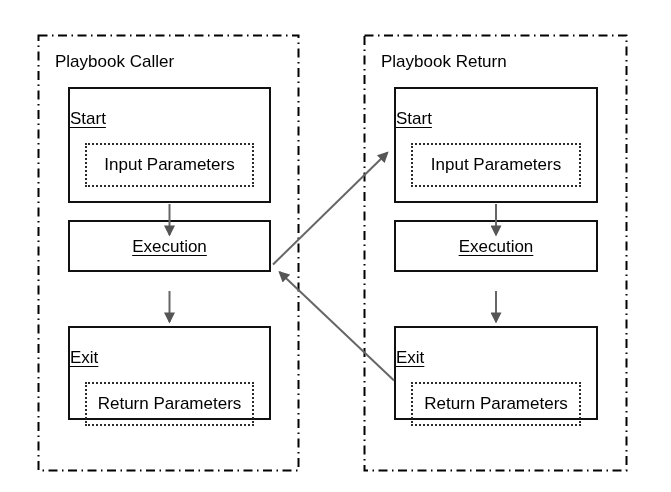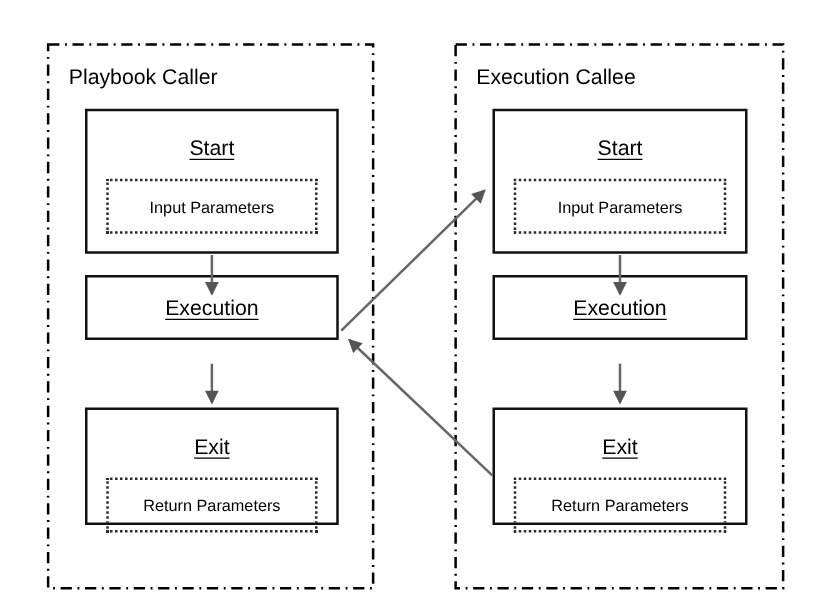--- a/index.html
+++ b/index.html
@@ -43,37 +43,37 @@
     width: 203px;
     box-sizing: border-box;
     background: #ffffff;
     border: 2px solid #111111;
   }
   .panel-callee .node { width: 204px; }
   .node-start      { top: 52px;  height: 116px; }
   .node-execution  { top: 185px; height: 52px; display: flex; align-items: center; justify-content: center; }
   .node-exit       { top: 291px; height: 94px; }
   .node-title {
-    text-align: center;
+    text-align: left;
     font-size: 17px;
     line-height: 21px;
     text-decoration: underline;
     text-underline-offset: 3px;
     color: #000;
   }
   .node-start .node-title, .node-exit .node-title { margin-top: 19px; }
   .param-box {
     margin: 14px 15px 0 15px;
     height: 44px;
     box-sizing: border-box;
     border: 2px dotted #2b2b2b;
     display: flex;
     align-items: center;
     justify-content: center;
-    font-size: 13px;
+    font-size: 17px;
     color: #000;
   }
 </style>
 </head>
 <body>
 
 <div class="canvas">
 
   <svg class="wires" viewBox="0 0 671 492" xmlns="http://www.w3.org/2000/svg">
     <defs>
@@ -111,21 +111,21 @@
 
     <div class="node node-exit">
       <div class="node-title">Exit</div>
       <div class="param-box">
         <span>Return Parameters</span>
       </div>
     </div>
   </section>
 
   <section class="panel panel-callee">
-    <div class="panel-title">Execution Callee</div>
+    <div class="panel-title">Playbook Return</div>
 
     <div class="node node-start">
       <div class="node-title">Start</div>
       <div class="param-box">
         <span>Input Parameters</span>
       </div>
     </div>
 
     <div class="node node-execution">
       <div class="node-title">Execution</div>

